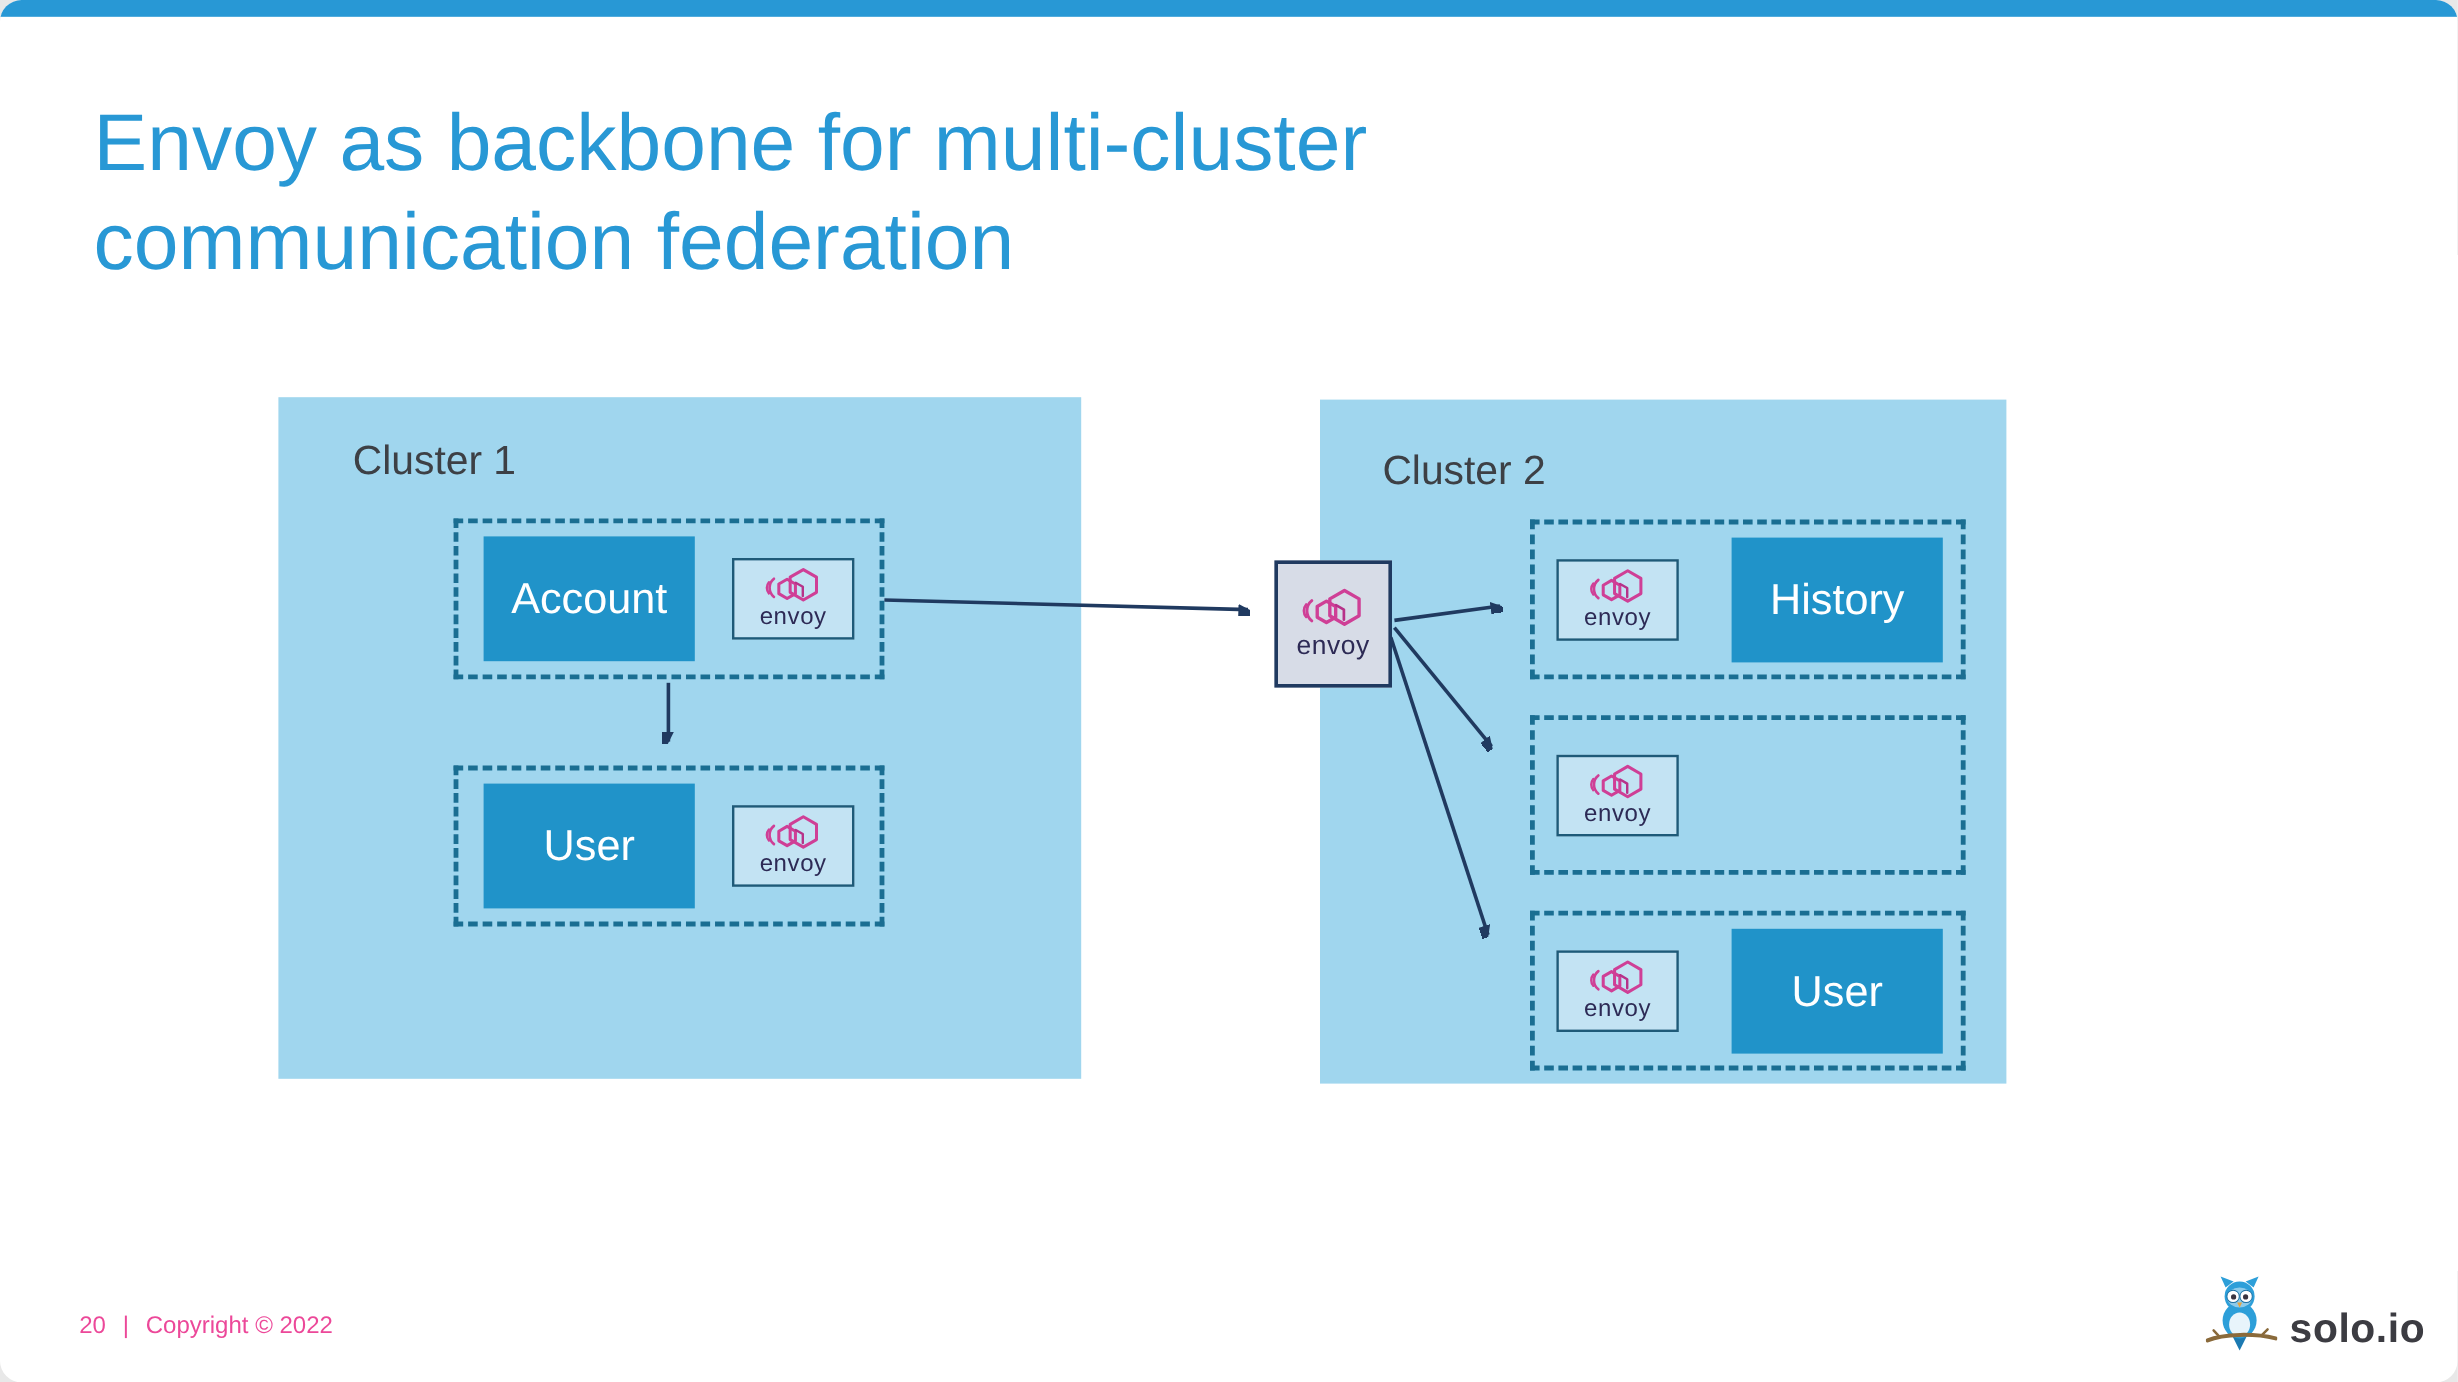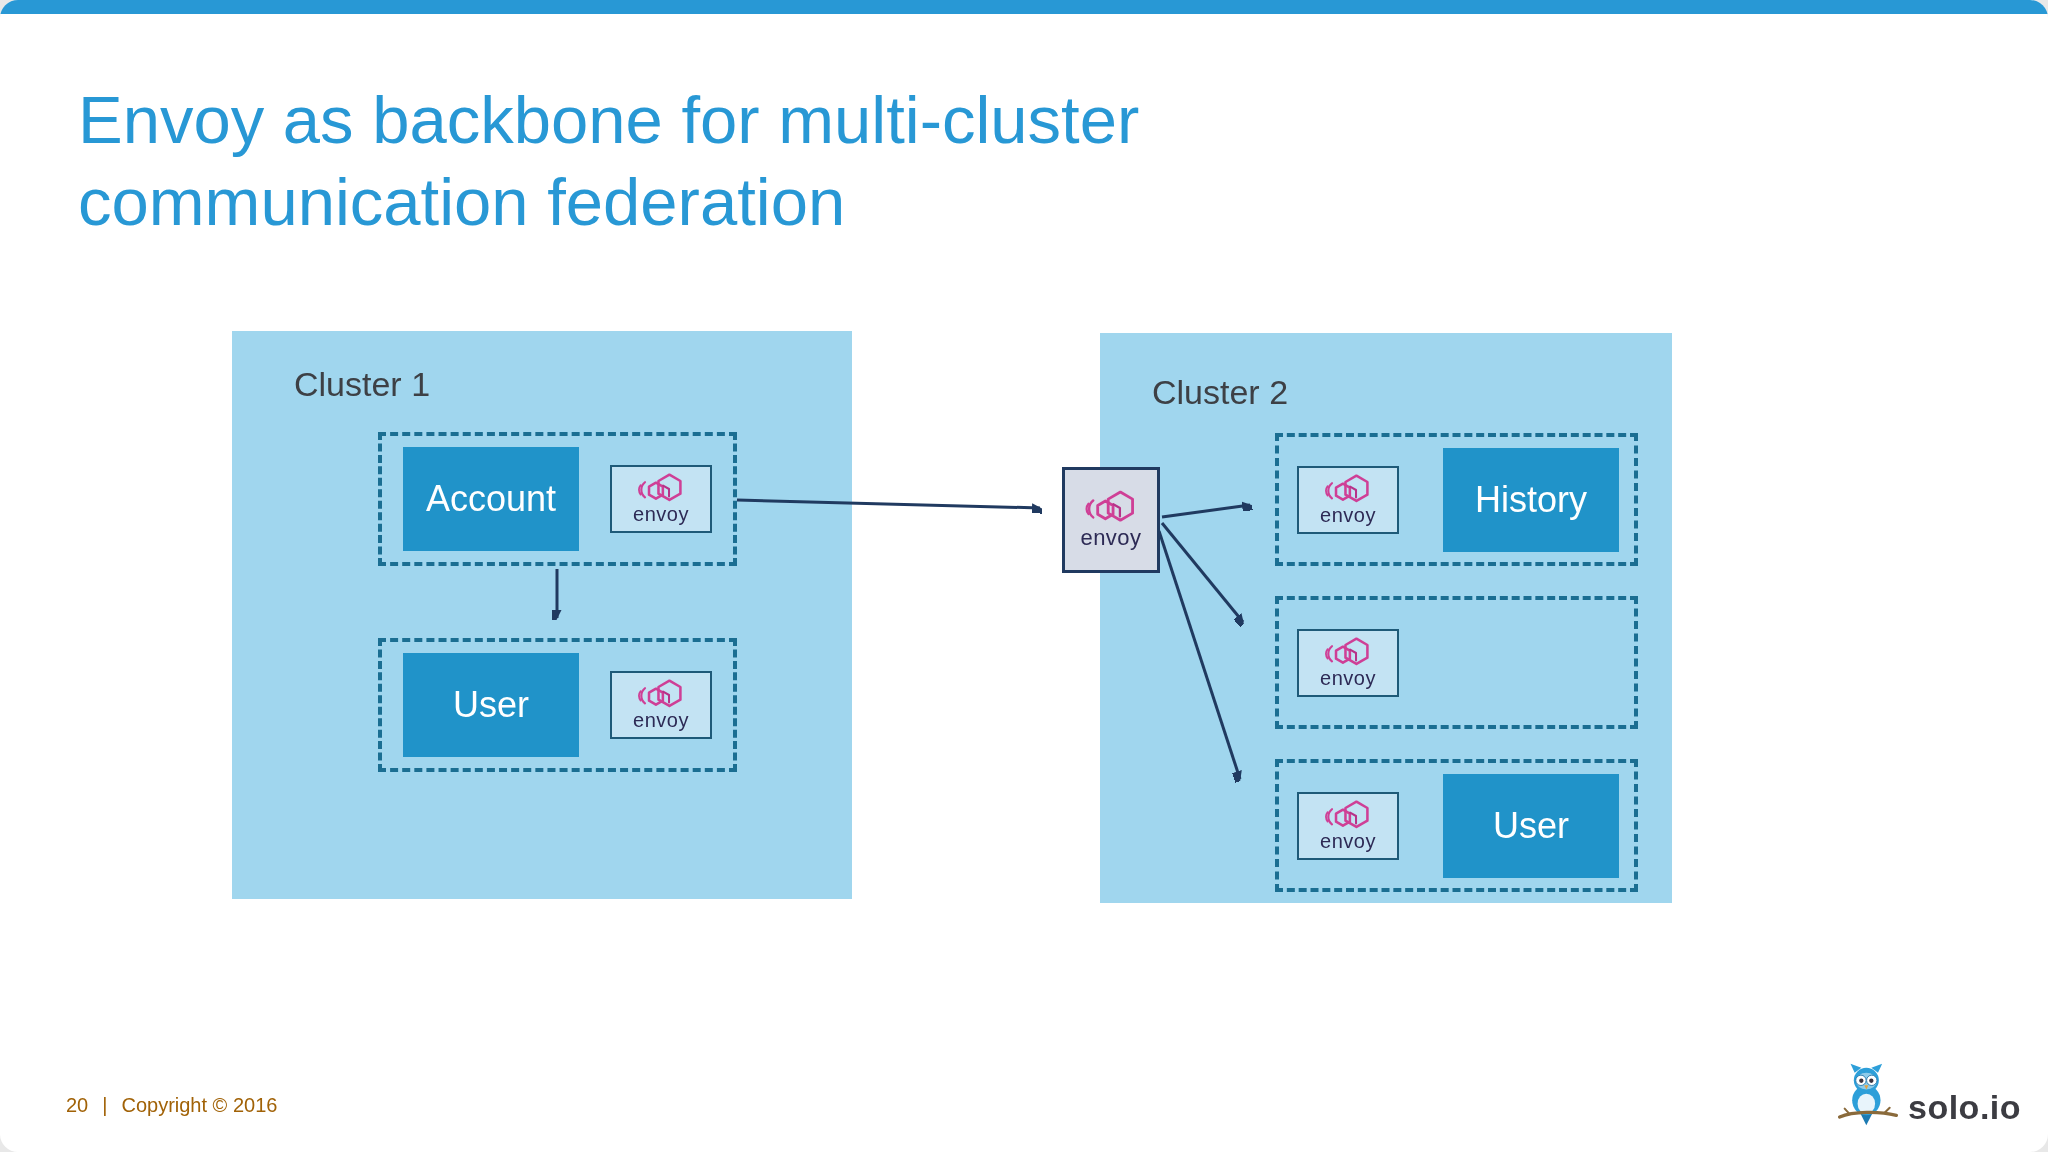--- a/index.html
+++ b/index.html
@@ -6,21 +6,21 @@
   .slide{
     position:relative;width:2048px;height:1152px;background:#ffffff;
     font-family:"Liberation Sans", sans-serif;overflow:hidden;border-radius:18px;
   }
   .topbar{position:absolute;left:0;top:0;width:2048px;height:14px;background:#2898d5;}
   .title{
     position:absolute;left:78px;top:34px;width:1290px;
     font-size:67px;line-height:1.23;color:#2898d5;font-weight:400;letter-spacing:0px;
   }
   .cluster{position:absolute;background:#a0d6ee;}
-  .cluster.c1{left:232px;top:331px;width:620px;height:568px;}
+  .cluster.c1{left:232px;top:331px;width:669px;height:568px;}
   .cluster.c2{left:1100px;top:333px;width:572px;height:570px;}
   .cluster-label{position:absolute;font-size:34px;color:#3d4045;}
   .cluster.c1 .cluster-label{left:62px;top:34px;}
   .cluster.c2 .cluster-label{left:52px;top:40px;}
   .svc-group{
     position:absolute;box-sizing:border-box;border:4px dashed #1a6e92;
     display:flex;align-items:center;justify-content:space-between;
   }
   .svc-group.g-c1{width:359px;height:134px;padding:0 21px;}
   .svc-group.g-c2{width:363px;height:133px;padding:0 15px 0 18px;}
@@ -39,21 +39,21 @@
   .gateway{
     position:absolute;left:1062px;top:467px;width:98px;height:106px;
     box-sizing:border-box;background:#d7dce7;border:3px solid #203a60;
     display:flex;flex-direction:column;align-items:center;justify-content:center;z-index:3;
   }
   .gateway svg{display:block;margin-bottom:-2px;}
   .gateway-label{font-size:22px;color:#2d2a55;letter-spacing:0.5px;}
   .arrows{position:absolute;left:0;top:0;width:2048px;height:1152px;z-index:4;pointer-events:none;}
   .footer{
     position:absolute;left:66px;top:1094px;display:flex;align-items:center;gap:14px;
-    font-size:20px;color:#a16207;
+    font-size:20px;color:#ec4899;
   }
   .brand{position:absolute;left:1838px;top:1062px;display:flex;align-items:flex-end;gap:10px;}
   .brand-name{font-size:34px;font-weight:700;color:#3c3c42;letter-spacing:0.5px;}
   .hidden-defs{position:absolute;width:0;height:0;overflow:hidden;}
 </style>
 </head>
 <body>
 
 <svg class="hidden-defs" aria-hidden="true">
   <defs>
@@ -167,21 +167,21 @@
       <line x1="737" y1="500" x2="1040" y2="508" marker-end="url(#ah)"></line>
       <line x1="1162" y1="517" x2="1250" y2="505" marker-end="url(#ah)"></line>
       <line x1="1162" y1="523" x2="1243" y2="622" marker-end="url(#ah)"></line>
       <line x1="1159" y1="531" x2="1240" y2="779" marker-end="url(#ah)"></line>
     </g>
   </svg>
 
   <div class="footer">
     <span>20</span>
     <span>|</span>
-    <span>Copyright © 2016</span>
+    <span>Copyright © 2022</span>
   </div>
 
   <div class="brand">
     <svg width="60" height="65">
         <use href="#owl-mark"></use>
       </svg>
     <span class="brand-name">solo.io</span>
   </div>
 
 </div>

